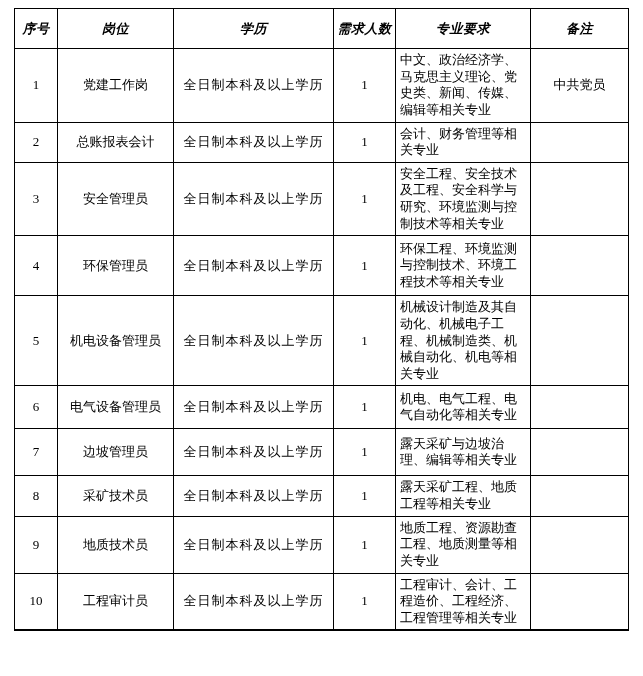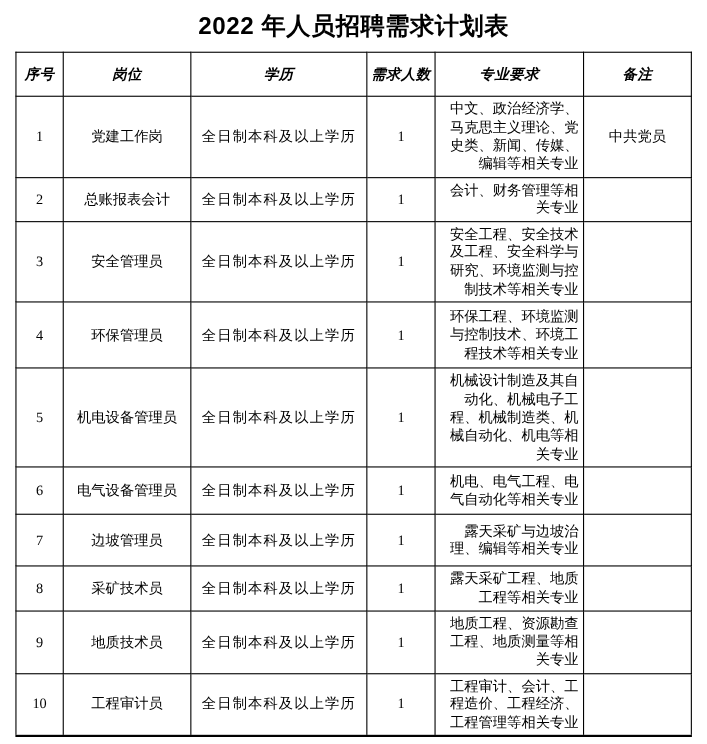--- a/index.html
+++ b/index.html
@@ -39,29 +39,28 @@
   th {
     font-weight: 700;
     text-align: center;
     font-size: 13px;
     letter-spacing: 0.5px;
     font-style: italic;
   }
   td.num  { text-align: center; font-size: 13px; }
   td.pos  { text-align: center; }
   td.edu  { text-align: center; letter-spacing: 1px; font-family: Liberation Mono, monospace; }
-  td.major  { text-align: right; padding: 3px 4px; line-height: 1.28; }
+  td.major  { text-align: left; padding: 3px 4px; line-height: 1.28; }
   td.remark { text-align: center; padding: 0 5px; }
 </style>
 </head>
 <body>
 
 <div class="page">
 
-  <h1 class="title">2022 年人员招聘需求计划表</h1>
 
   <table class="plan-table">
     <colgroup>
       <col style="width:43px">
       <col style="width:116px">
       <col style="width:160px">
       <col style="width:62px">
       <col style="width:135px">
       <col style="width:98px">
     </colgroup>

